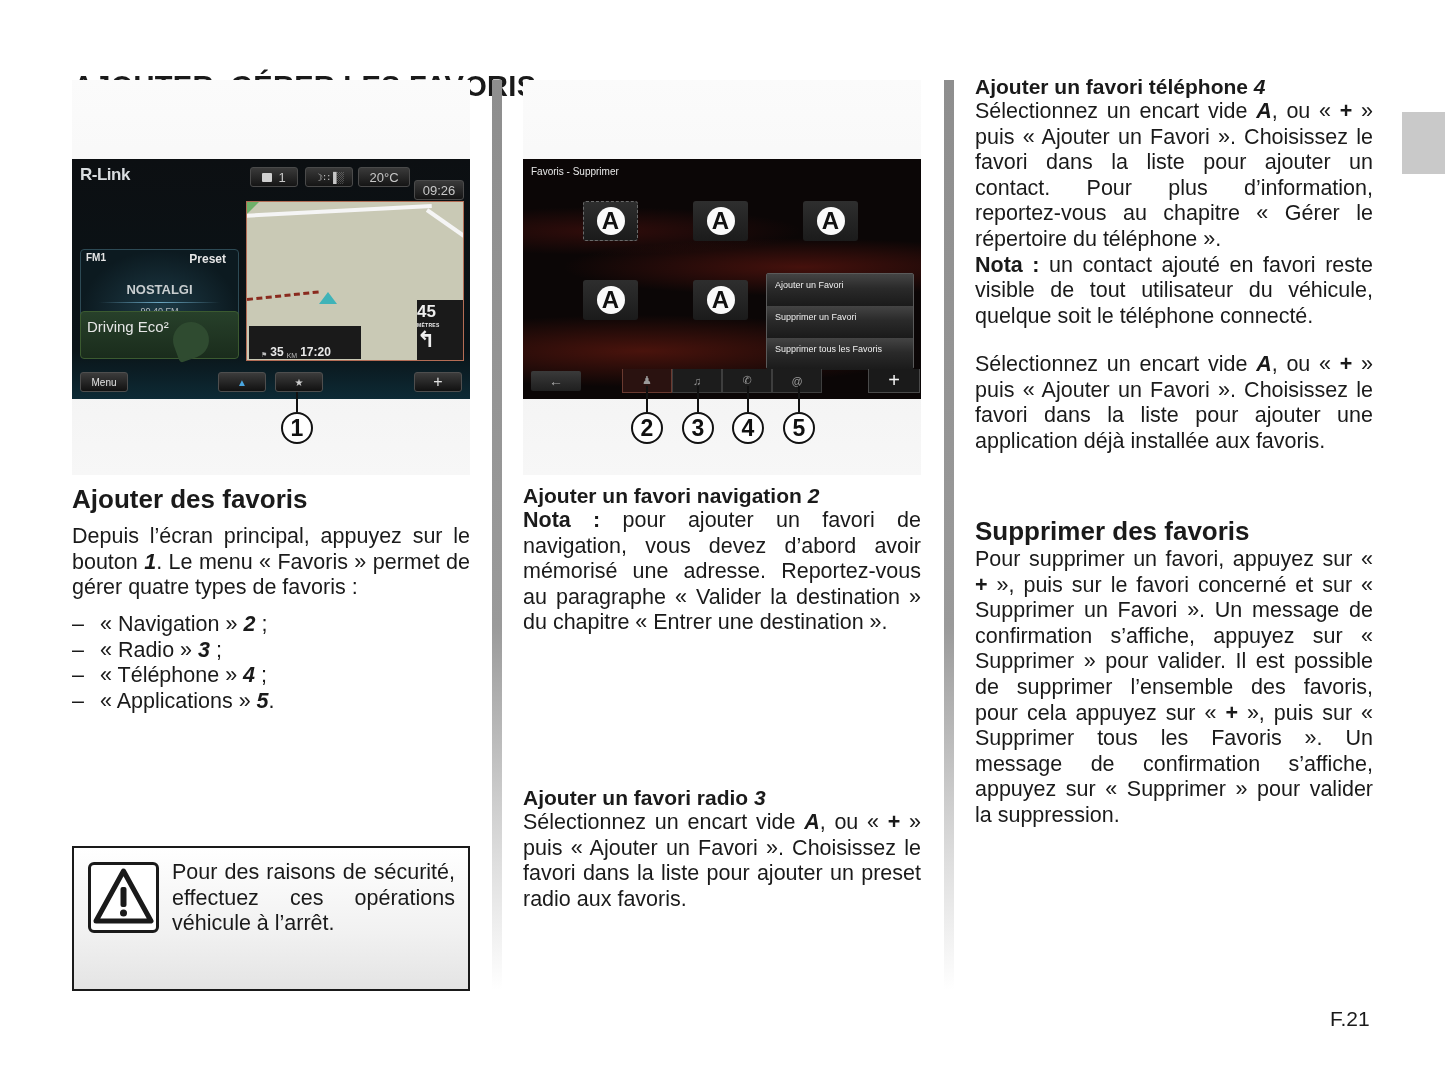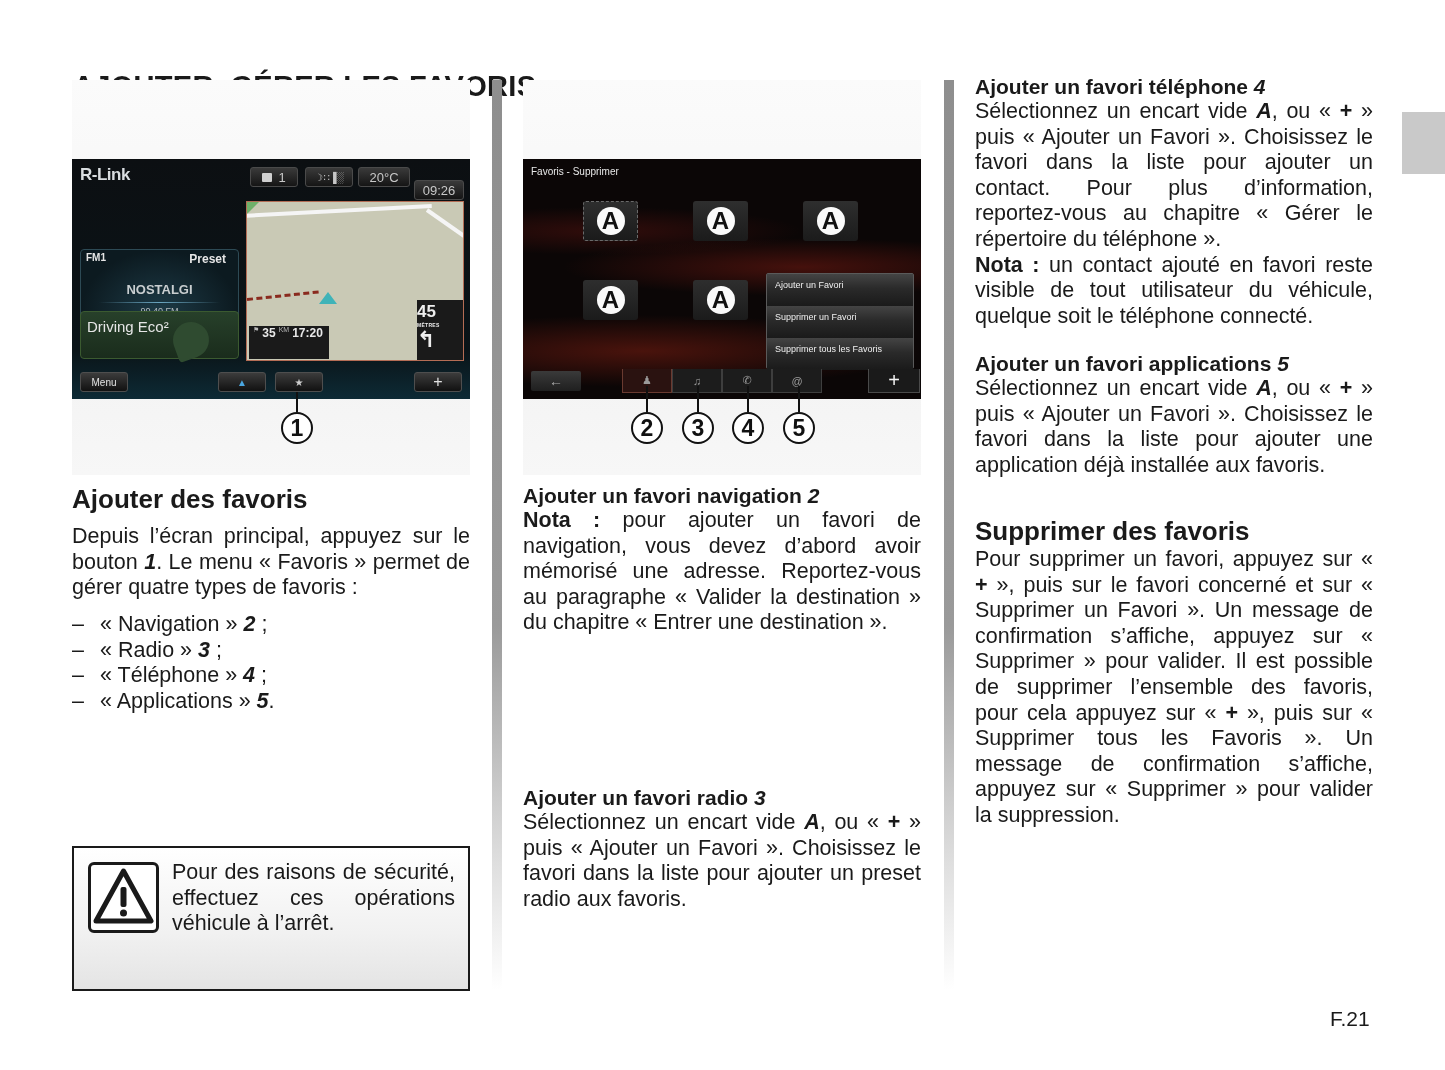--- a/index.html
+++ b/index.html
@@ -40,21 +40,21 @@
   .eco-tile { position: absolute; left: 8px; top: 152px; width: 159px; height: 48px; border-radius: 4px; border: 1px solid #3b5a30;
      background: linear-gradient(#27402a, #1a2c1c); color: #e6e6e6; }
   .eco-tile .label { position: absolute; left: 6px; top: 6px; font-size: 15px; font-weight: normal; }
   .eco-tile .leaf { position: absolute; left: 92px; top: 10px; width: 36px; height: 36px; border-radius: 50% 50% 50% 10%; background: #2f4b30; transform: rotate(-20deg); }
   .map { position: absolute; left: 174px; top: 42px; width: 218px; height: 160px; background: #c9c9b5; border: 1px solid #b46d55; overflow: hidden; }
   .map .road { position: absolute; left: -5px; top: 12px; width: 190px; height: 4px; background: #f5f5f5; transform: rotate(-3deg); transform-origin: left; }
   .map .road2 { position: absolute; left: 180px; top: 6px; width: 60px; height: 4px; background: #f5f5f5; transform: rotate(35deg); transform-origin: left; }
   .map .grass { position: absolute; left: 0; top: 0; width: 0; height: 0; border-top: 12px solid #6fb06a; border-right: 12px solid transparent; }
   .map .route { position: absolute; left: 0; top: 96px; width: 72px; border-top: 3px dashed #8a2a1e; transform: rotate(-6deg); transform-origin: left; }
   .map .car { position: absolute; left: 72px; top: 90px; width: 0; height: 0; border-left: 9px solid transparent; border-right: 9px solid transparent; border-bottom: 12px solid #3fb3b8; }
-  .map .eta { position: absolute; left: 2px; top: 124px; width: 80px; height: 33px; background: #1a1a1a; color: #e8e8e8; font-size: 12px; font-weight: bold; display: flex; align-items: flex-start; gap: 3px; padding-left: 4px; }
+  .map .eta { position: absolute; left: 2px; top: 124px; width: 112px; height: 33px; background: #1a1a1a; color: #e8e8e8; font-size: 12px; font-weight: bold; display: flex; align-items: flex-end; gap: 3px; padding-left: 12px; }
   .map .eta small { font-size: 7px; font-weight: normal; color: #bbb; }
   .map .turn { position: absolute; right: 0; top: 98px; width: 46px; height: 60px; background: #1a1a1a; color: #eee; }
   .map .turn .dist { font-size: 17px; font-weight: bold; line-height: 20px; margin-top: 2px; }
   .map .turn .unit { font-size: 5px; font-weight: bold; letter-spacing: 0.3px; }
   .map .turn .arrow { font-size: 22px; font-weight: bold; line-height: 24px; }
   .s1 .bbtn { position: absolute; top: 213px; height: 20px; border-radius: 3px; background: linear-gradient(#3c3c3c, #111); border: 1px solid #4e4e4e; color: #e2e2e2;
      font-size: 10px; display: flex; align-items: center; justify-content: center; }
   .s1 .b-menu { left: 8px; width: 48px; }
   .s1 .b-nav { left: 146px; width: 48px; color: #4aa6e0; }
   .s1 .b-fav { left: 203px; width: 48px; color: #cfcfcf; }
@@ -248,21 +248,20 @@
   <p class="para"><span>Sélectionnez un encart vide </span><b><i>A</i></b><span>, ou « </span><b>+</b><span> » puis « Ajouter un Favori ». Choisissez le favori dans la liste pour ajouter un preset radio aux favoris.</span></p>
 </div>
 
 <div class="block" style="left:975px; top:75px;">
   <div class="h3"><span>Ajouter un favori téléphone </span><i>4</i></div>
   <p class="para"><span>Sélectionnez un encart vide </span><b><i>A</i></b><span>, ou « </span><b>+</b><span> » puis « Ajouter un Favori ». Choisissez le favori dans la liste pour ajouter un contact. Pour plus d’information, reportez-vous au chapitre « Gérer le répertoire du téléphone ».</span></p>
   <p class="para"><b>Nota :</b><span> un contact ajouté en favori reste visible de tout utilisateur du véhicule, quelque soit le téléphone connecté.</span></p>
 </div>
 
 <div class="block" style="left:975px; top:352px;">
-  <div class="h3"><span>Ajouter un favori applications </span><i>5</i></div>
   <p class="para"><span>Sélectionnez un encart vide </span><b><i>A</i></b><span>, ou « </span><b>+</b><span> » puis « Ajouter un Favori ». Choisissez le favori dans la liste pour ajouter une application déjà installée aux favoris.</span></p>
 </div>
 
 <div class="block" style="left:975px; top:516px;">
   <div class="h3" style="font-size:26px;">Supprimer des favoris</div>
   <p class="para"><span>Pour supprimer un favori, appuyez sur « </span><b>+</b><span> », puis sur le favori concerné et sur « Supprimer un Favori ». Un message de confirmation s’affiche, appuyez sur « Supprimer » pour valider. Il est possible de supprimer l’ensemble des favoris, pour cela appuyez sur « </span><b>+</b><span> », puis sur « Supprimer tous les Favoris ». Un message de confirmation s’affiche, appuyez sur « Supprimer » pour valider la suppression.</span></p>
 </div>
 
 <div class="page-num">F.21</div>
 

